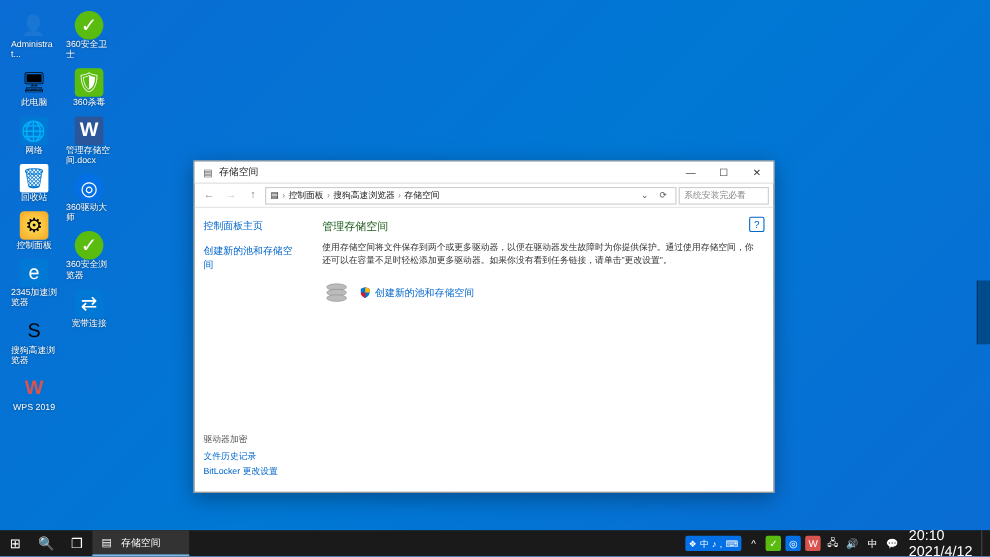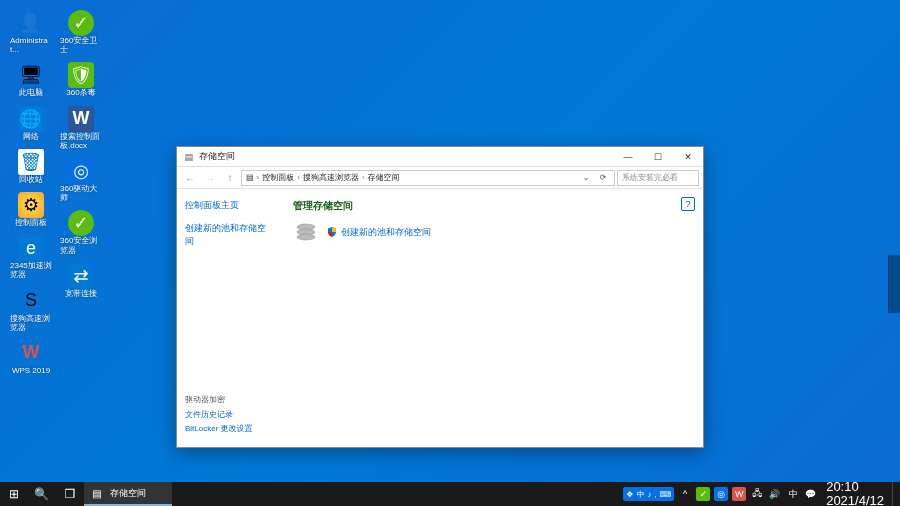--- a/index.html
+++ b/index.html
@@ -38,21 +38,21 @@
 
 .content { flex: 1; display: flex; overflow: hidden; }
 .sidebar { width: 102px; padding: 10px 8px; font-size: 9px; display: flex; flex-direction: column; }
 .sidebar .homelink { color: #0066cc; margin-bottom: 10px; cursor: pointer; }
 .sidebar .sidelink { color: #0066cc; cursor: pointer; }
 .sidebar .spacer { flex: 1; }
 .sidebar .fgroup { font-size: 8px; color: #555; margin-bottom: 4px; }
 .sidebar .flink { color: #0066cc; font-size: 8px; margin-bottom: 3px; cursor: pointer; }
 
 .main { flex: 1; padding: 10px 14px; position: relative; }
-.main h4 { color: #1a5c1a; font-size: 10px; font-weight: bold; margin-bottom: 6px; }
+.main h4 { color: #1a5c1a; font-size: 10px; font-weight: normal; margin-bottom: 6px; }
 .main p { font-size: 8px; color: #333; line-height: 1.5; margin-bottom: 10px; }
 .action-row { display: flex; align-items: center; gap: 8px; }
 .diskico { width: 26px; height: 26px; display: flex; align-items: center; justify-content: center; font-size: 18px; color: #888; }
 .alink { color: #0066cc; font-size: 9px; display: flex; align-items: center; gap: 4px; cursor: pointer; }
 .shieldico { width: 10px; height: 10px; display:inline-flex; align-items:center; justify-content:center; }
 .help-icon { position: absolute; top: 8px; right: 8px; width: 14px; height: 14px; border: 1px solid #0066cc; border-radius: 2px; color: #0066cc; font-size: 9px; display: flex; align-items: center; justify-content: center; cursor: pointer; }
 
 
 .feedback { position: absolute; right: 0; top: 255px; width: 12px; height: 58px; background: #004b8c; border-left: 1px solid #003366; }
 
@@ -114,21 +114,21 @@
         <div class="desktop-icon">
           <div class="ico ico-green">✓</div>
           <div class="lbl">360安全卫士</div>
         </div>
         <div class="desktop-icon">
           <div class="ico ico-shield">🛡</div>
           <div class="lbl">360杀毒</div>
         </div>
         <div class="desktop-icon">
           <div class="ico ico-word">W</div>
-          <div class="lbl">搜索控制面板.docx</div>
+          <div class="lbl">管理存储空间.docx</div>
         </div>
         <div class="desktop-icon">
           <div class="ico ico-360b">◎</div>
           <div class="lbl">360驱动大师</div>
         </div>
         <div class="desktop-icon">
           <div class="ico ico-green">✓</div>
           <div class="lbl">360安全浏览器</div>
         </div>
         <div class="desktop-icon">
@@ -174,20 +174,21 @@
       <div class="homelink">控制面板主页</div>
       <div class="sidelink">创建新的池和存储空间</div>
       <div class="spacer"></div>
       <div class="fgroup">驱动器加密</div>
       <div class="flink">文件历史记录</div>
       <div class="flink">BitLocker 更改设置</div>
     </div>
     <div class="main">
       <div class="help-icon">?</div>
       <h4>管理存储空间</h4>
+      <p>使用存储空间将文件保存到两个或更多驱动器，以便在驱动器发生故障时为你提供保护。通过使用存储空间，你还可以在容量不足时轻松添加更多驱动器。如果你没有看到任务链接，请单击"更改设置"。</p>
       <div class="action-row">
         <div class="diskico">
           <svg width="26" height="26" viewBox="0 0 26 26">
               <g fill="#bbb" stroke="#888" stroke-width="0.5">
                 <ellipse cx="13" cy="8" rx="9" ry="3"></ellipse>
                 <ellipse cx="13" cy="13" rx="9" ry="3"></ellipse>
                 <ellipse cx="13" cy="18" rx="9" ry="3"></ellipse>
               </g>
             </svg>
         </div>

